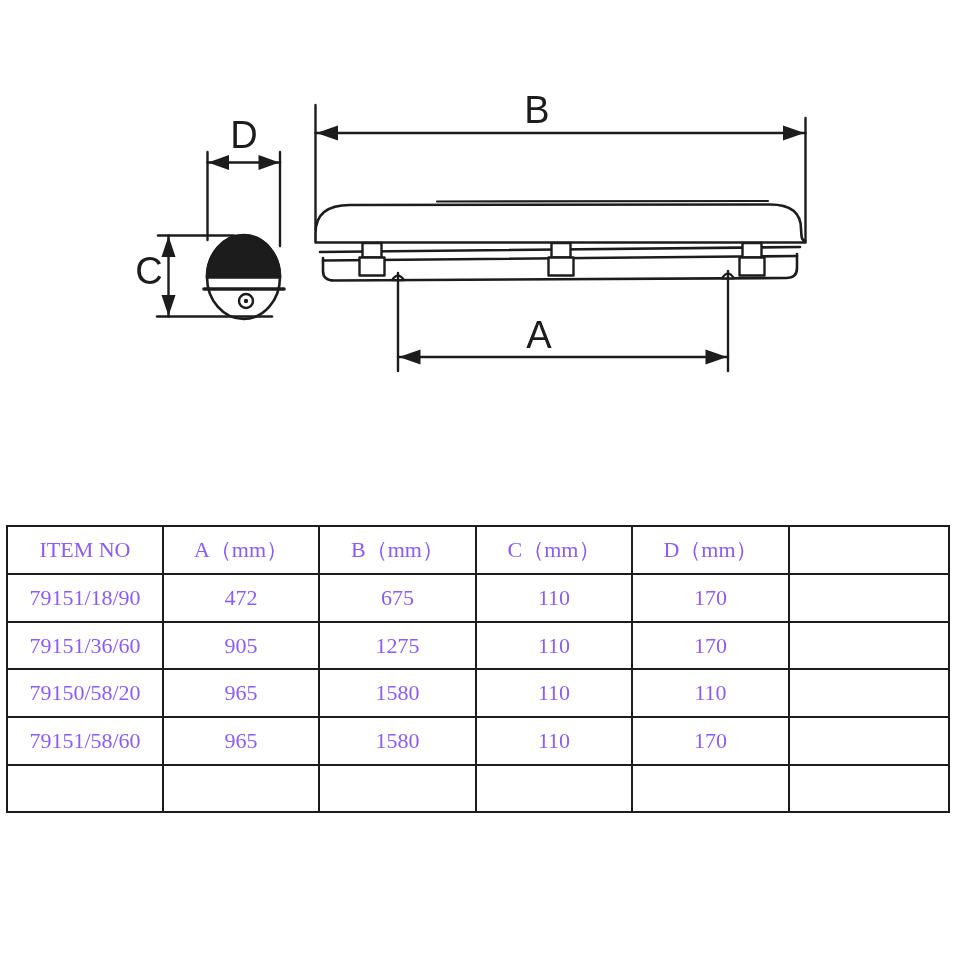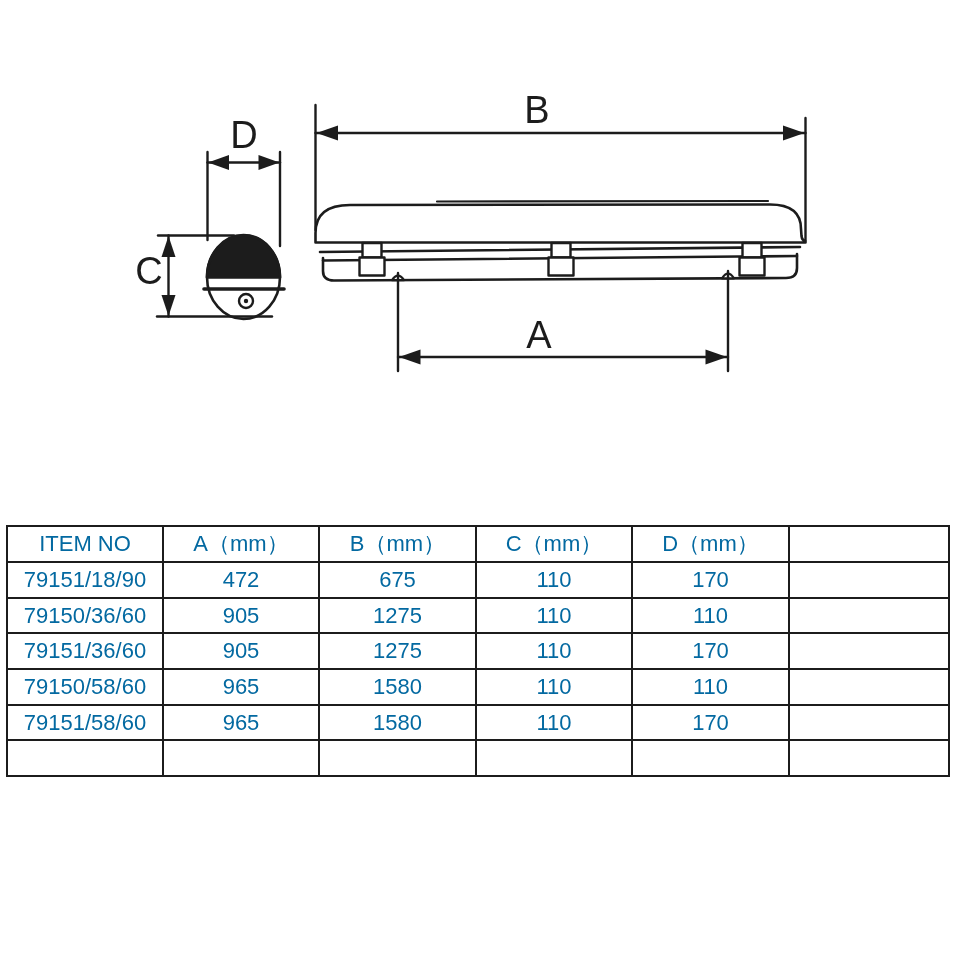--- a/index.html
+++ b/index.html
@@ -5,28 +5,29 @@
   html,body{margin:0;padding:0;background:#ffffff;}
   body{width:959px;height:958px;font-family:"Liberation Sans","DejaVu Sans",sans-serif;}
   .canvas{position:relative;width:959px;height:958px;background:#ffffff;overflow:hidden;}
   .drawing{position:absolute;left:0;top:0;}
   .drawing path,.drawing ellipse,.drawing circle{vector-effect:none;}
   .dim-label{font-family:"Liberation Sans","DejaVu Sans",sans-serif;font-size:38px;font-weight:500;fill:#1c1c1c;}
   table.spec{position:absolute;left:6px;top:525px;width:942px;border-collapse:collapse;table-layout:fixed;background:#ffffff;}
   table.spec th,table.spec td{
     border:2px solid #1c1c1c;
     height:29.7px;
-    padding:2px 2px;
+    padding:8px 2px;
     text-align:center;
     vertical-align:middle;
     font-size:22px;
     font-weight:400;
-    color:#0369a1;
+    color:#8b5cf6;
     white-space:nowrap;
     overflow:hidden;
+    font-family:Liberation Serif, serif;
   }
 </style>
 </head>
 <body>
 
 <div class="canvas">
 
   <svg class="drawing" width="959" height="520" viewBox="0 0 959 520" fill="none" stroke="#1c1c1c" stroke-width="2.6" stroke-linecap="round" stroke-linejoin="round">
 
     <g>
@@ -119,37 +120,29 @@
     <tbody>
       <tr>
         <td>79151/18/90</td>
         <td>472</td>
         <td>675</td>
         <td>110</td>
         <td>170</td>
         <td></td>
       </tr>
       <tr>
-        <td>79150/36/60</td>
-        <td>905</td>
-        <td>1275</td>
-        <td>110</td>
-        <td>110</td>
-        <td></td>
-      </tr>
-      <tr>
         <td>79151/36/60</td>
         <td>905</td>
         <td>1275</td>
         <td>110</td>
         <td>170</td>
         <td></td>
       </tr>
       <tr>
-        <td>79150/58/60</td>
+        <td>79150/58/20</td>
         <td>965</td>
         <td>1580</td>
         <td>110</td>
         <td>110</td>
         <td></td>
       </tr>
       <tr>
         <td>79151/58/60</td>
         <td>965</td>
         <td>1580</td>

